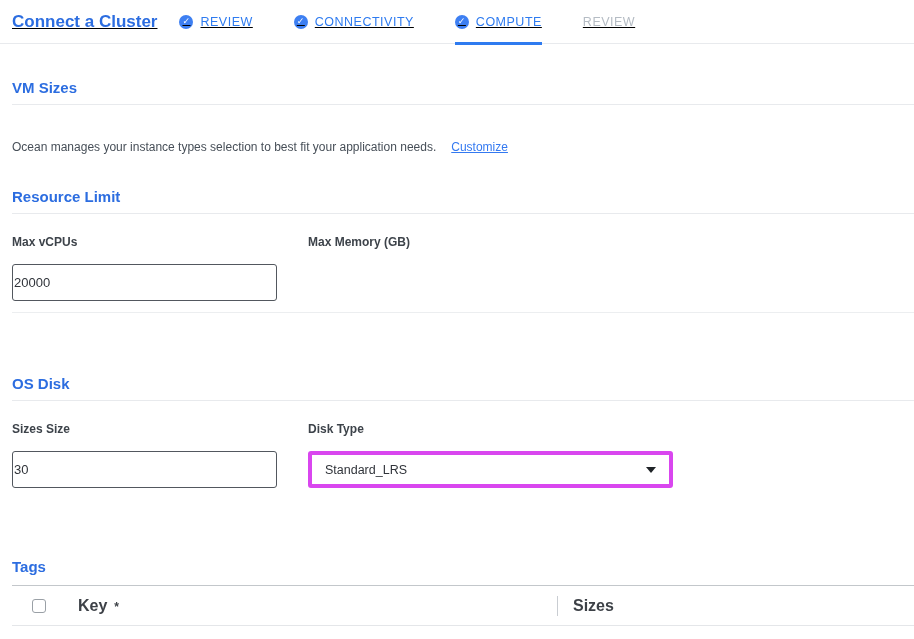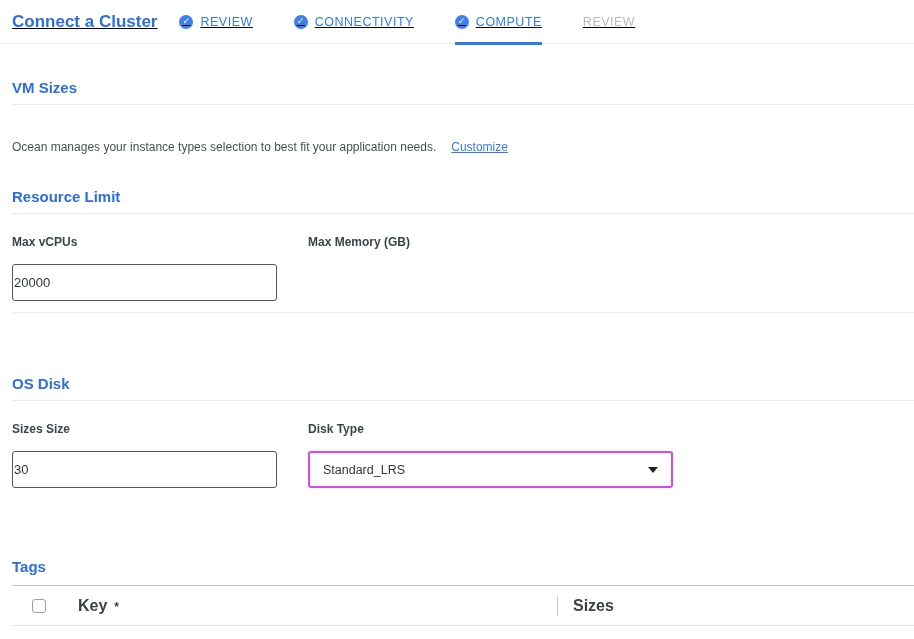--- a/index.html
+++ b/index.html
@@ -55,21 +55,21 @@
   .field-label { font-size: 12px; font-weight: 700; color: #3d434a; line-height: 15px; }
   .text-input {
     width: 100%; height: 37px; border: 1px solid #52575e; border-radius: 3px;
     padding: 0 1px; font-size: 13px; color: #30343a; background: #fff;
     font-family: "Liberation Sans", "DejaVu Sans", sans-serif; outline: none;
   }
   .section-end-divider { border: none; border-top: 1px solid #eceef0; margin-top: 11px; }
 
   .osdisk-section .section-heading { margin-top: 62px; }
   .select-box {
-    width: 100%; height: 37px; border: 2px solid #d946ef; border-radius: 3px;
+    width: 100%; height: 37px; border: 4px solid #d946ef; border-radius: 3px;
     padding: 0 13px; background: #fff; display: flex; align-items: center;
     justify-content: space-between; cursor: pointer;
   }
   .select-value { font-size: 12.5px; color: #30343a; }
   .caret-down {
     width: 0; height: 0; border-left: 5px solid transparent;
     border-right: 5px solid transparent; border-top: 6px solid #1f2327; flex: none;
   }
 
   .tags-section .section-heading { margin-top: 70px; }

